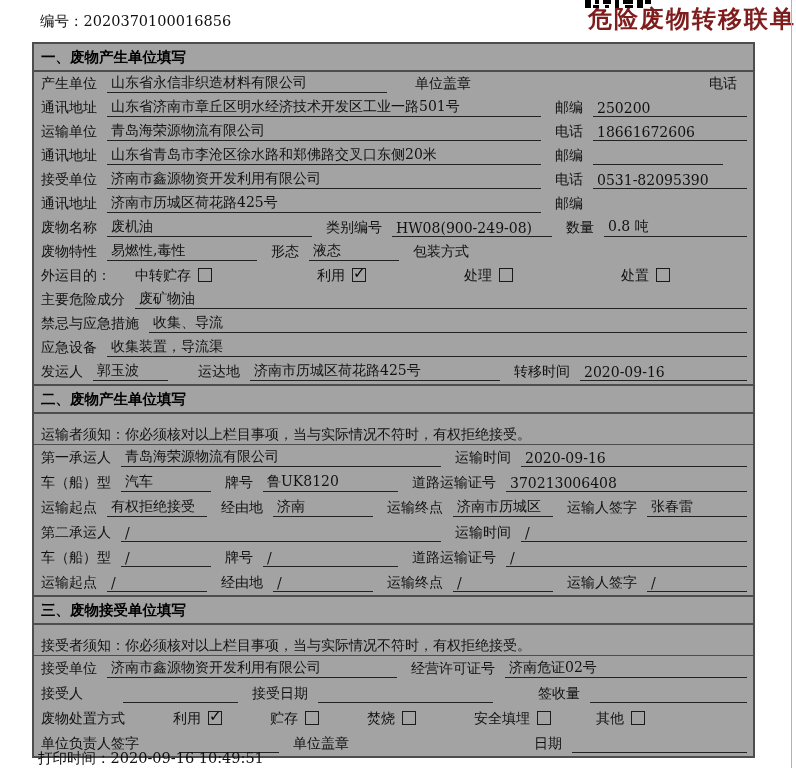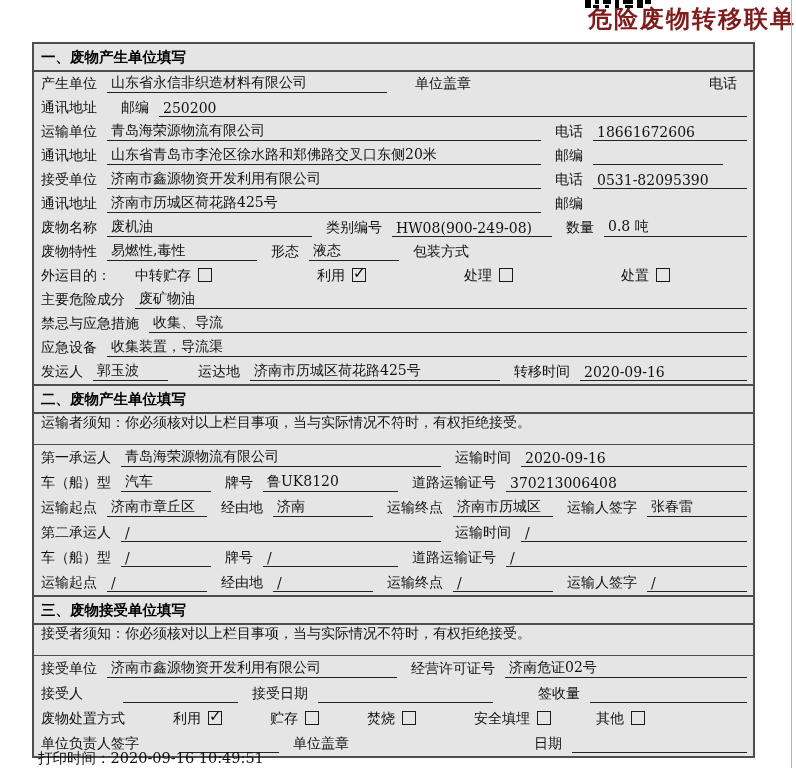--- a/index.html
+++ b/index.html
@@ -17,30 +17,30 @@
     position:absolute; left:0; top:3px; width:100%; text-align:right;
     padding-left:34px; box-sizing:border-box;
     font-family:"Liberation Sans","DejaVu Sans",sans-serif;
     font-weight:bold; font-size:24px; letter-spacing:2px; color:#7f1d1d;
   }
   .qr { position:absolute; left:585px; top:0px; }
 
   
   .form {
     position:absolute; left:32px; top:42px; width:723px;
-    border:2px solid #4d4d4d; background:#e5e5e5; box-sizing:border-box;
+    border:2px solid #4d4d4d; background:#a3a3a3; box-sizing:border-box;
   }
   .sec-header {
     font-family:"Liberation Sans","DejaVu Sans",sans-serif;
     font-weight:bold; font-size:14.5px; color:#000;
     padding:4px 6px 3px 7px; border-bottom:2px solid #4d4d4d;
   }
   .sec-header.bt { border-top:2px solid #4d4d4d; }
   .note-row {
-    height:31px; display:flex; align-items:flex-start; padding:0 6px 0 7px;
+    height:31px; display:flex; align-items:flex-end; padding:0 6px 0 7px;
     box-sizing:border-box; border-bottom:1.5px solid #4d4d4d; white-space:nowrap;
   }
   .row {
     display:flex; align-items:flex-end; height:24px; padding:0 6px 3px 7px;
     box-sizing:border-box; white-space:nowrap;
   }
   .row.row-l { height:25px; }
   .lbl { white-space:nowrap; margin-right:10px; flex:0 0 auto; }
   .val {
     border-bottom:1px solid #222; padding:0 4px; min-height:17px;
@@ -74,20 +74,21 @@
   }
 
   .print-time { position:absolute; left:38px; top:749px; font-size:14.5px; white-space:nowrap; }
 </style>
 </head>
 <body>
 
 <div class="page">
 
   <div class="doc-header">
+    <div class="serial"><span>编号：</span><span>2020370100016856</span></div>
     <div class="doc-title">危险废物转移联单</div>
     <svg class="qr" width="66" height="9" viewBox="0 0 66 9">
       <rect x="0" y="0" width="6" height="8" fill="#000"></rect>
         <rect x="10" y="0" width="4" height="4" fill="#000"></rect>
       <rect x="18" y="0" width="8" height="4" fill="#000"></rect>
         <rect x="30" y="0" width="4" height="8" fill="#000"></rect>
       <rect x="38" y="0" width="10" height="4" fill="#000"></rect>
         <rect x="52" y="0" width="6" height="8" fill="#000"></rect>
       <rect x="60" y="0" width="6" height="4" fill="#000"></rect>
         <rect x="8" y="5" width="6" height="3" fill="#000"></rect>
@@ -103,20 +104,21 @@
     <div class="row">
       <span class="lbl">产生单位</span>
       <span class="val w280">山东省永信非织造材料有限公司</span>
       <span class="lbl ml28">单位盖章</span>
       <span class="spacer"></span>
       <span class="lbl">电话</span>
     </div>
 
     <div class="row">
       <span class="lbl">通讯地址</span>
+      <span class="val w434">山东省济南市章丘区明水经济技术开发区工业一路501号</span>
       <span class="lbl ml14">邮编</span>
       <span class="val flex">250200</span>
     </div>
 
     <div class="row">
       <span class="lbl">运输单位</span>
       <span class="val w434">青岛海荣源物流有限公司</span>
       <span class="lbl ml14">电话</span>
       <span class="val flex">18661672606</span>
     </div>
@@ -219,21 +221,21 @@
       <span class="lbl">车（船）型</span>
       <span class="val w90">汽车</span>
       <span class="lbl ml14">牌号</span>
       <span class="val w135">鲁UK8120</span>
       <span class="lbl ml14">道路运输证号</span>
       <span class="val flex">370213006408</span>
     </div>
 
     <div class="row row-l">
       <span class="lbl">运输起点</span>
-      <span class="val w100">济南市章丘区</span>
+      <span class="val w100">有权拒绝接受</span>
       <span class="lbl ml14">经由地</span>
       <span class="val w100">济南</span>
       <span class="lbl ml14">运输终点</span>
       <span class="val w100">济南市历城区</span>
       <span class="lbl ml14">运输人签字</span>
       <span class="val flex center">张春雷</span>
     </div>
 
     <div class="row row-l">
       <span class="lbl">第二承运人</span>

